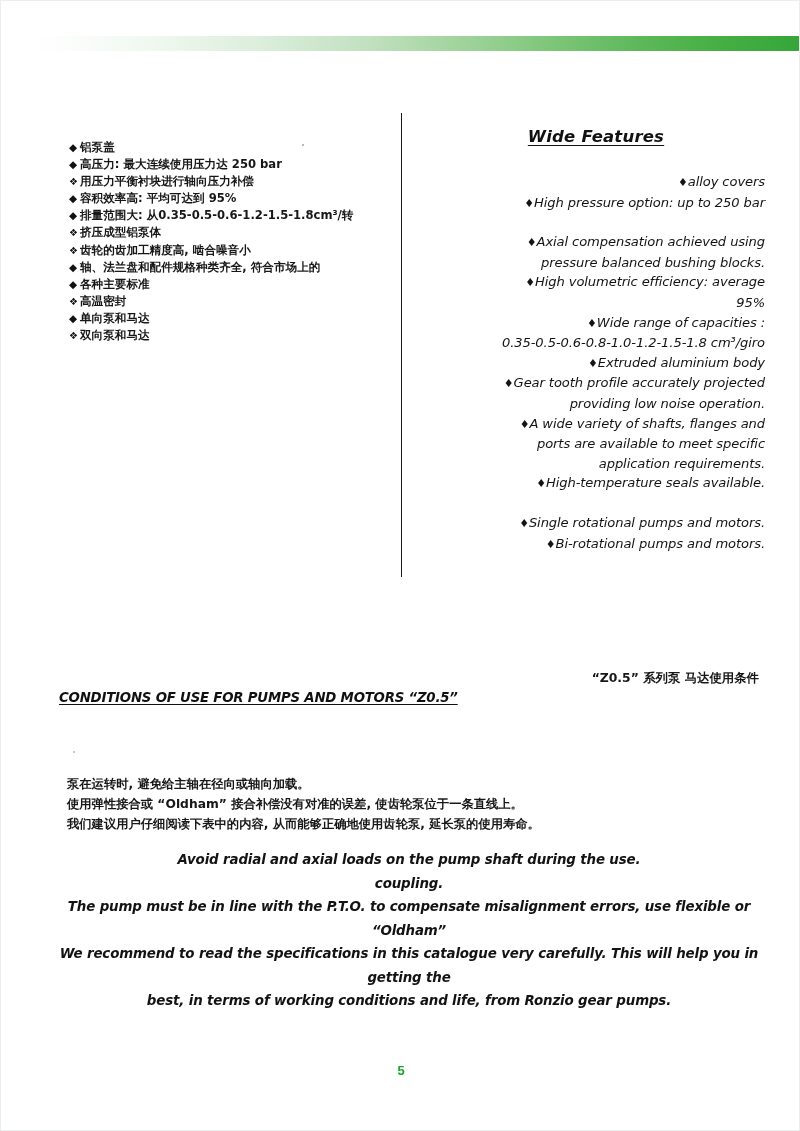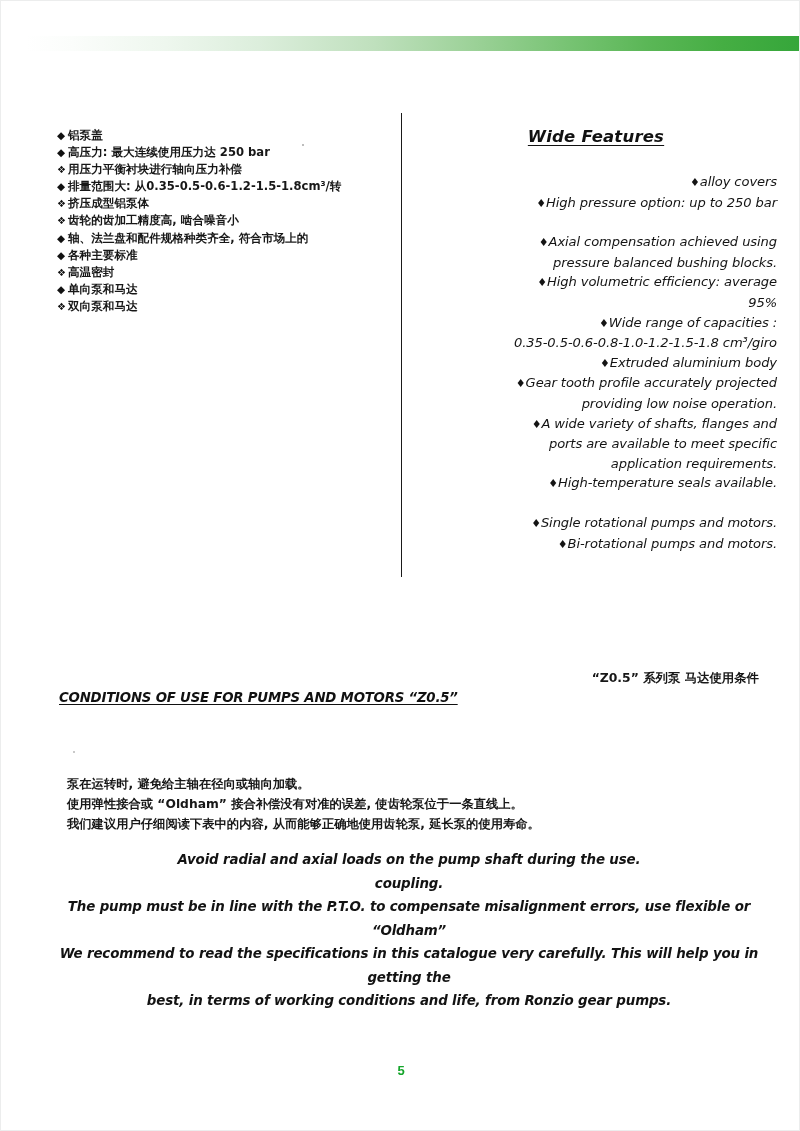--- a/index.html
+++ b/index.html
@@ -79,21 +79,21 @@
   .speck {
     position: absolute;
     left: 245px;
     top: 17px;
     width: 2px;
     height: 2px;
     background: #bdbdbd;
   }
   ul.cn-list, ul.en-list {
     list-style: none;
-    margin: 0;
+    margin: 12px;
     padding: 0;
   }
   ul.cn-list li {
     font-family: "DejaVu Sans", "Liberation Sans", sans-serif;
     font-size: 11.6px;
     font-weight: bold;
     color: #171717;
     line-height: 17.1px;
     white-space: nowrap;
     letter-spacing: 0;
@@ -249,20 +249,21 @@
   <div class="features">
 
     <div class="divider"></div>
 
     <div class="col-cn">
       <div class="speck"></div>
       <ul class="cn-list">
           <li><span class="bul">◆</span><span>铝泵盖</span></li>
           <li><span class="bul">◆</span><span>高压力: 最大连续使用压力达 250 bar</span></li>
           <li><span class="bul hollow">❖</span><span>用压力平衡衬块进行轴向压力补偿</span></li>
+          <li><span class="bul">◆</span><span>容积效率高: 平均可达到 95%</span></li>
           <li><span class="bul">◆</span><span>排量范围大: 从0.35-0.5-0.6-1.2-1.5-1.8cm³/转</span></li>
           <li><span class="bul hollow">❖</span><span>挤压成型铝泵体</span></li>
           <li><span class="bul hollow">❖</span><span>齿轮的齿加工精度高, 啮合噪音小</span></li>
           <li><span class="bul">◆</span><span>轴、法兰盘和配件规格种类齐全, 符合市场上的</span></li>
           <li><span class="bul">◆</span><span>各种主要标准</span></li>
           <li><span class="bul hollow">❖</span><span>高温密封</span></li>
           <li><span class="bul">◆</span><span>单向泵和马达</span></li>
           <li><span class="bul hollow">❖</span><span>双向泵和马达</span></li>
         </ul>
     </div>

